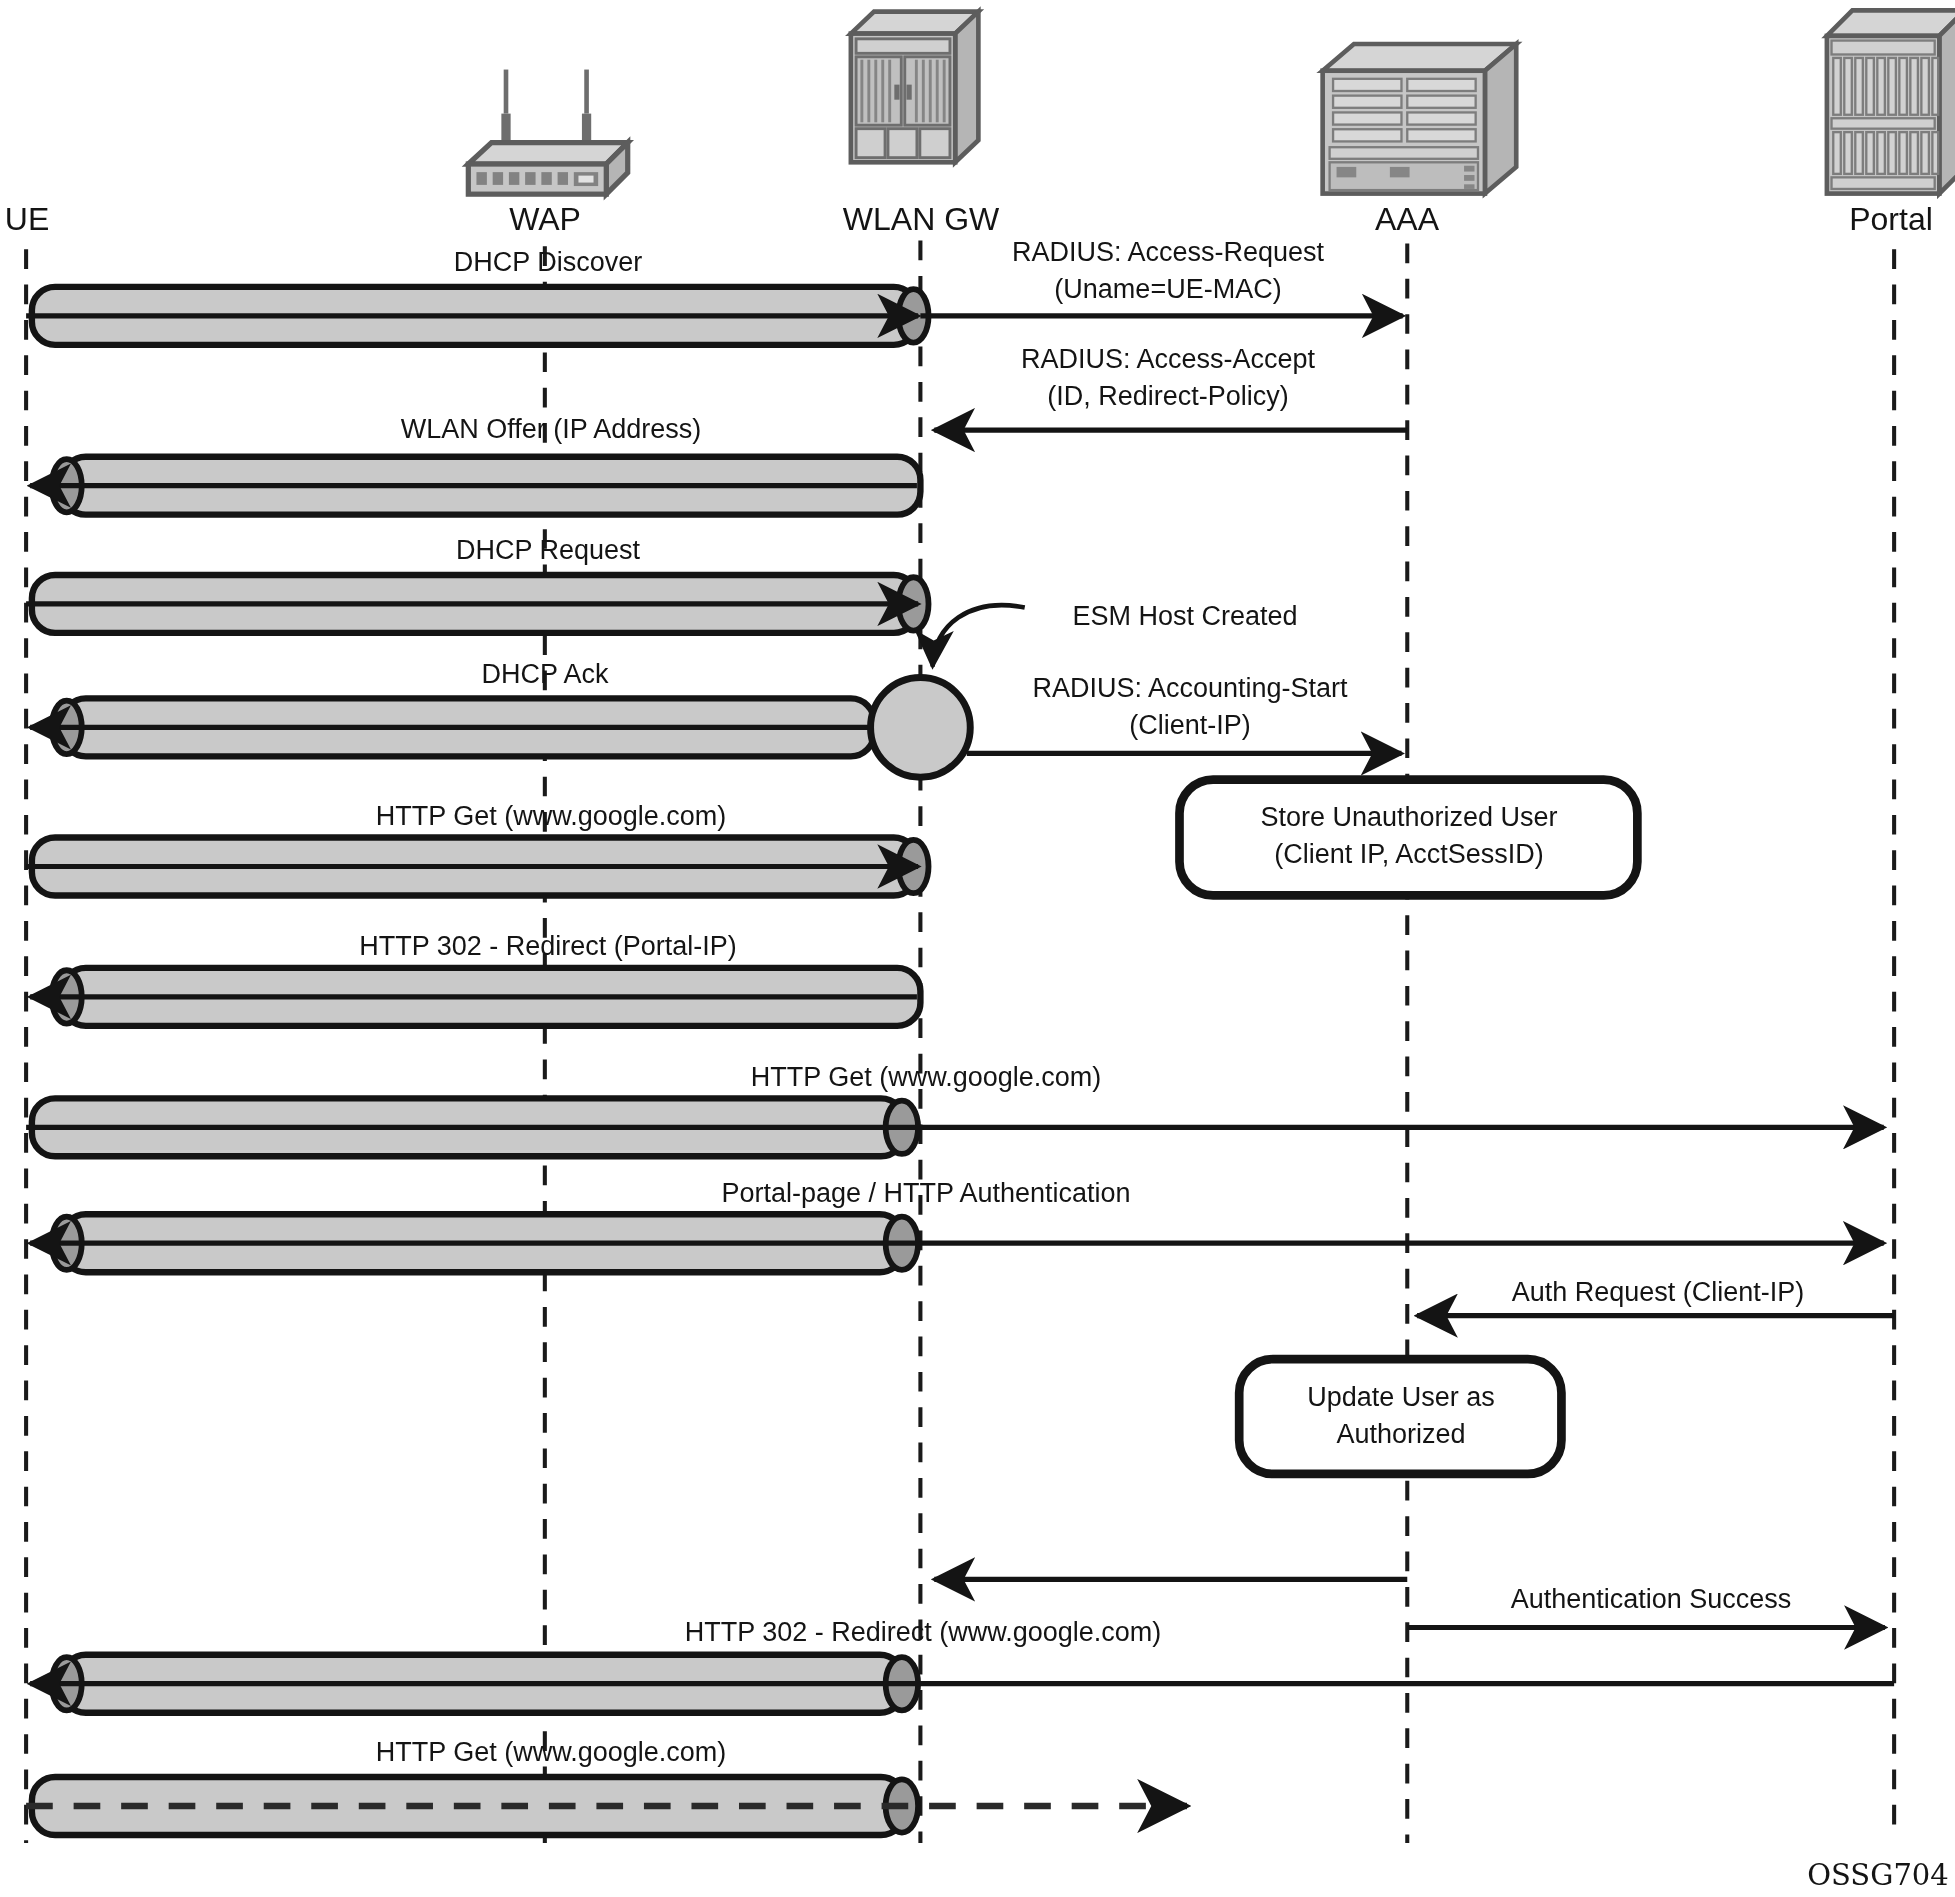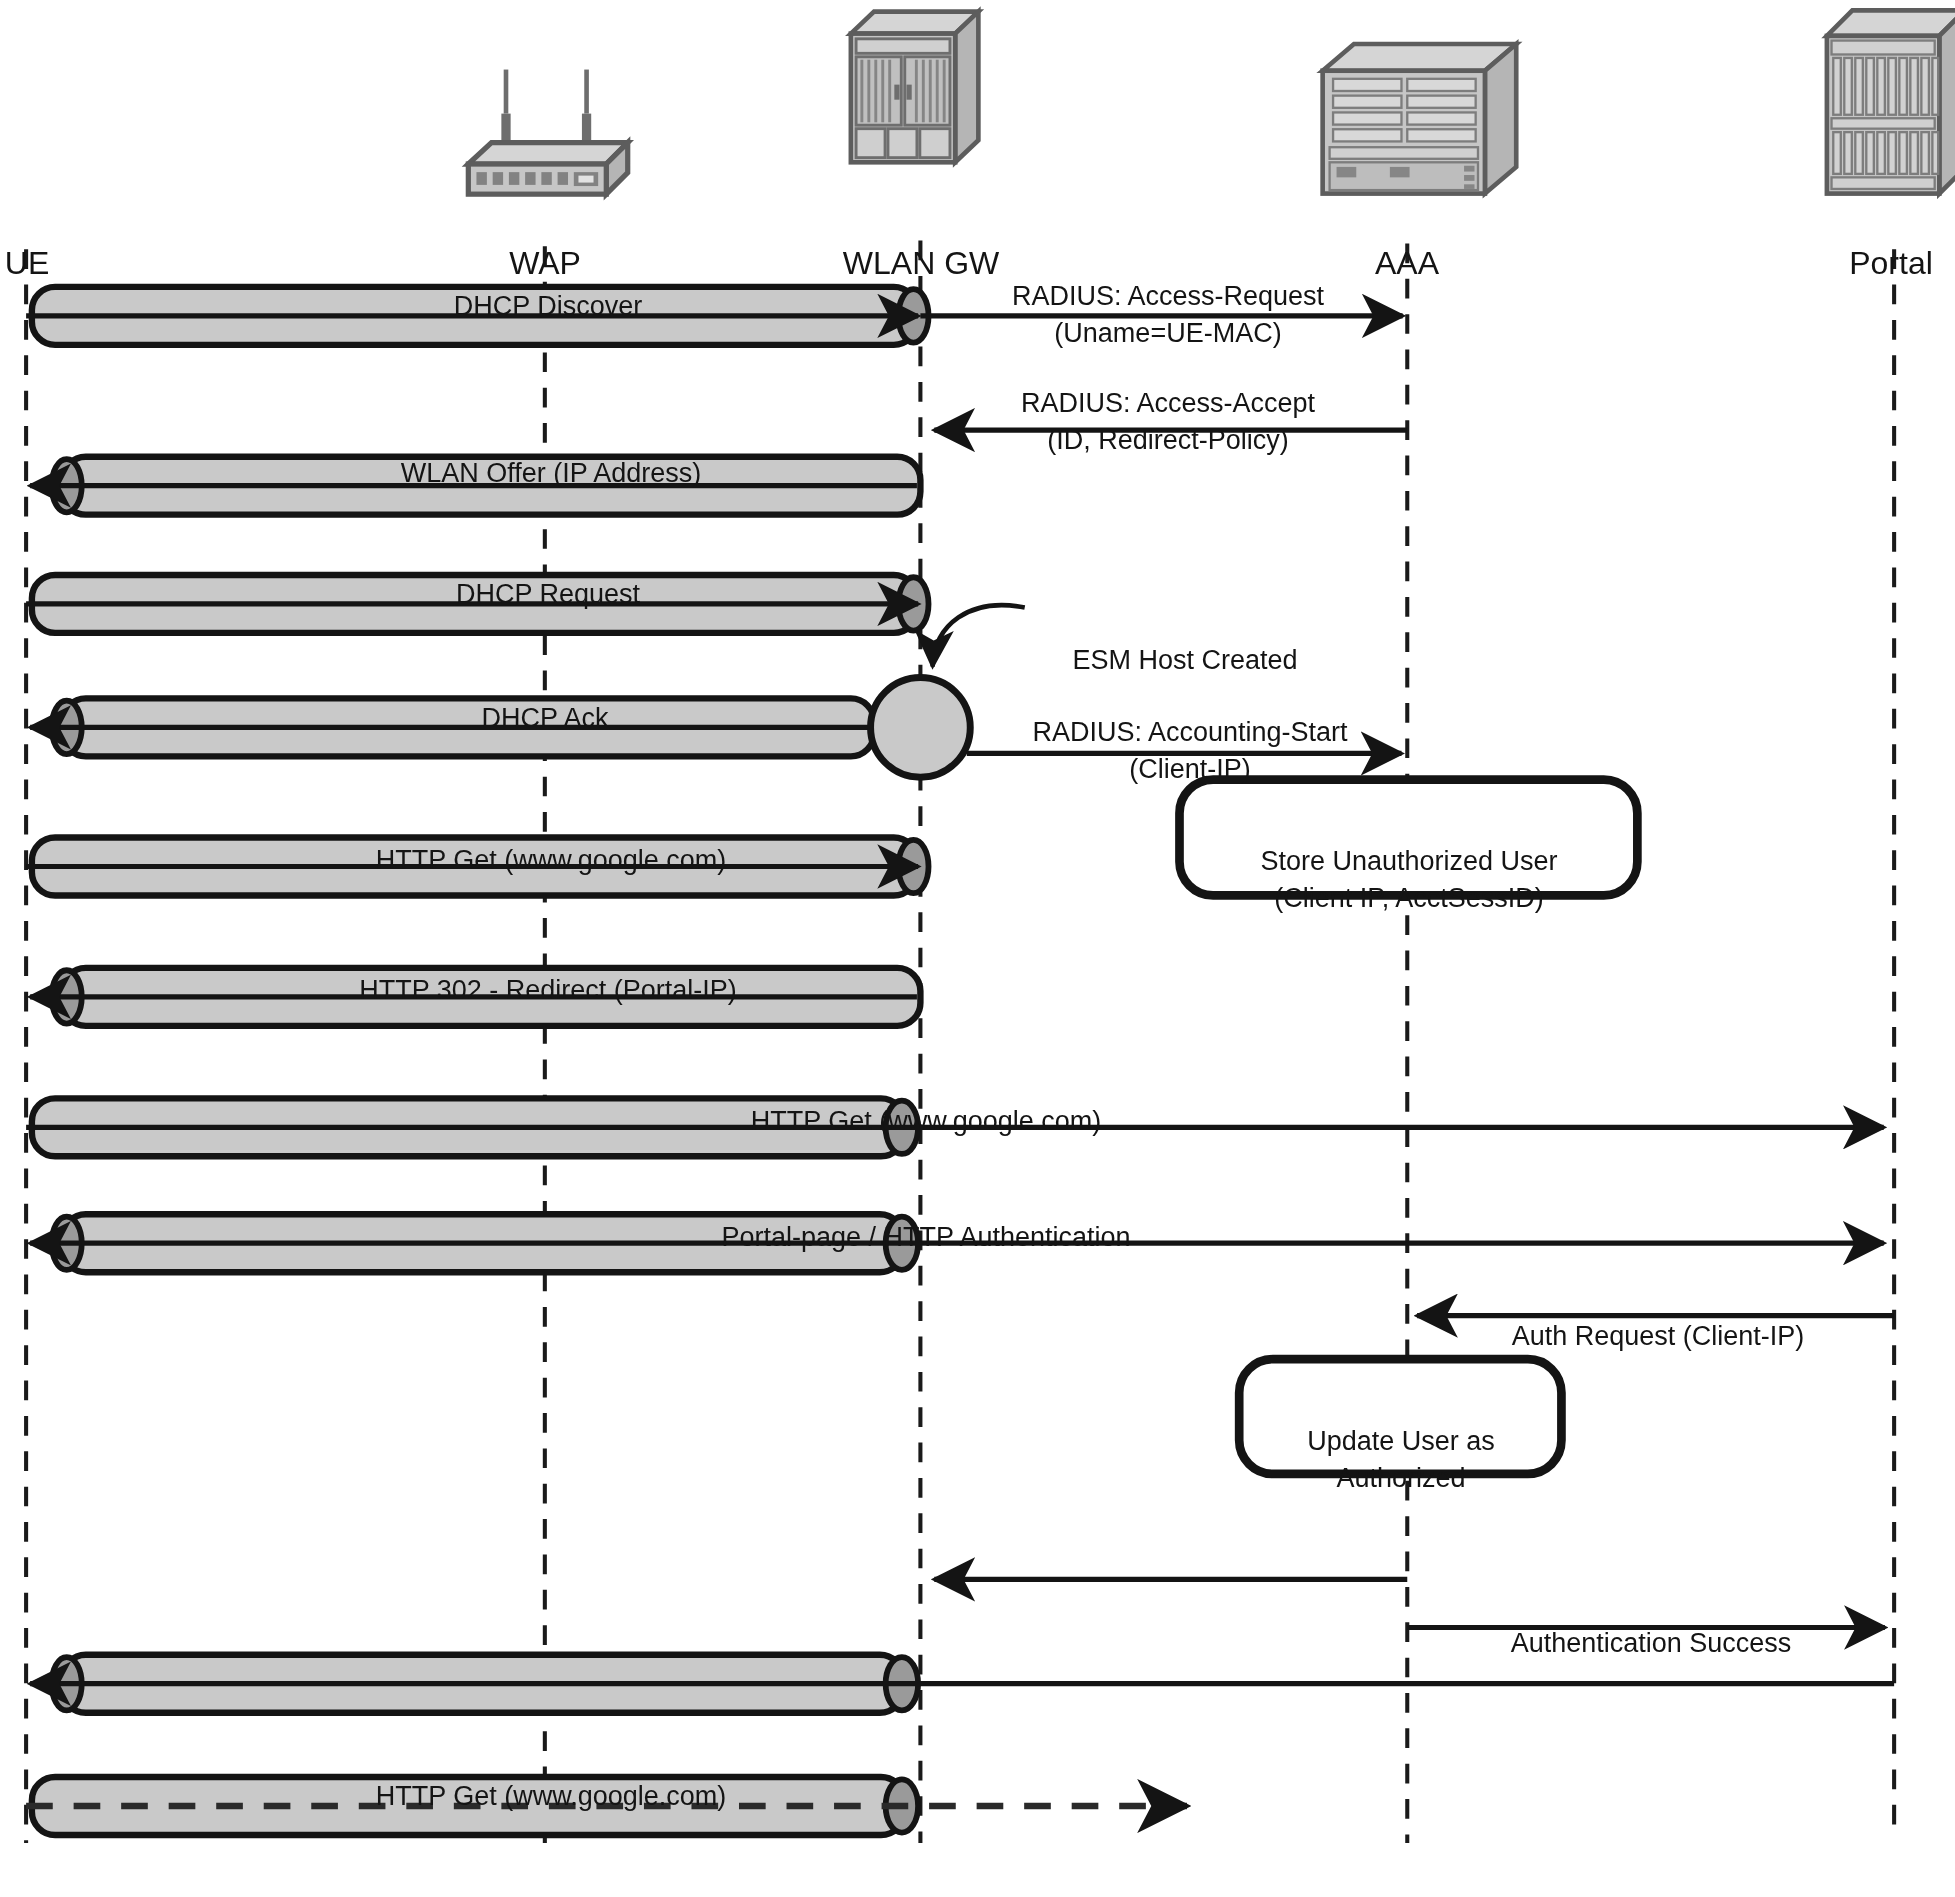--- a/index.html
+++ b/index.html
@@ -1,21 +1,21 @@
 <!DOCTYPE html>
 <html style="font-size:9.3px"><head>
 <meta charset="utf-8">
 <style>
   html,body{margin:0;padding:0;background:#ffffff;}
   body{width:1955px;height:1897px;position:relative;overflow:hidden;
        font-family:"Liberation Sans", sans-serif;color:#111;}
   #stage{position:absolute;left:0;top:0;width:1955px;height:1897px;}
   svg{position:absolute;left:0;top:0;}
   .lbl{position:absolute;transform:translate(-50%,-50%);white-space:pre-line;
-       text-align:center;font-size:27px;line-height:1.36;color:#141414;margin-top:44px;}
+       text-align:center;font-size:27px;line-height:1.36;color:#141414;}
   .node-lbl{font-size:32px;}
   .watermark{font-family:"DejaVu Serif", serif;font-size:29px;text-align:right;}
 </style>
 </head>
 <body>
 
 <div id="stage">
 <svg width="1955" height="1897" viewBox="0 0 3373 3273">
   <defs>
     <marker id="ah" viewBox="0 0 10 10" refX="9.2" refY="5" markerWidth="8.5" markerHeight="8.5" orient="auto-start-reverse" markerUnits="strokeWidth">
@@ -233,17 +233,18 @@
 <div class="lbl" style="left:1409px;top:836px">Store Unauthorized User
 (Client IP, AcctSessID)</div>
 <div class="lbl" style="left:551px;top:816px">HTTP Get (www.google.com)</div>
 <div class="lbl" style="left:548px;top:946px">HTTP 302 - Redirect (Portal-IP)</div>
 <div class="lbl" style="left:926px;top:1077px">HTTP Get (www.google.com)</div>
 <div class="lbl" style="left:926px;top:1193px">Portal-page / HTTP Authentication</div>
 <div class="lbl" style="left:1658px;top:1292px">Auth Request (Client-IP)</div>
 <div class="lbl" style="left:1401px;top:1416px">Update User as
 Authorized</div>
 <div class="lbl" style="left:1651px;top:1599px">Authentication Success</div>
+<div class="lbl" style="left:923px;top:1632px">HTTP 302 - Redirect (www.google.com)</div>
 <div class="lbl" style="left:551px;top:1752px">HTTP Get (www.google.com)</div>
 
 <div class="lbl watermark" style="left:1878px;top:1876px">OSSG704</div>
 </div>
 
 
 </body></html>

